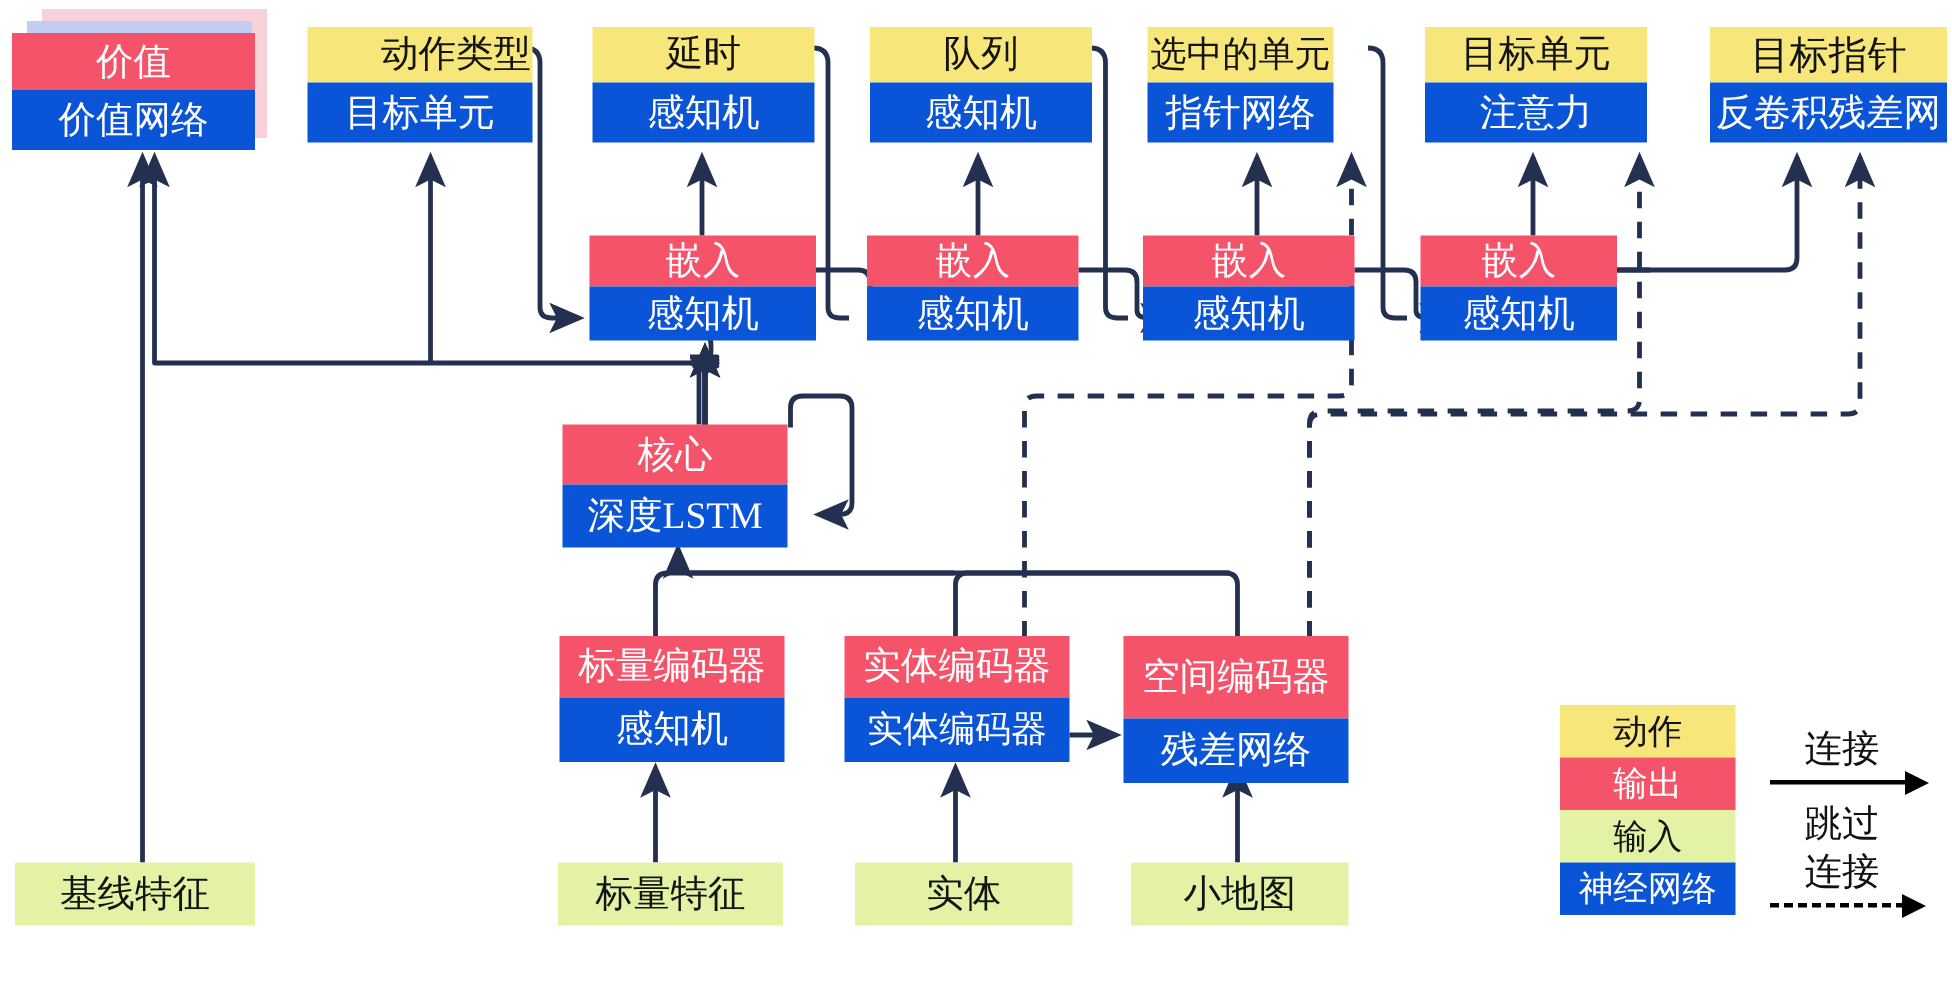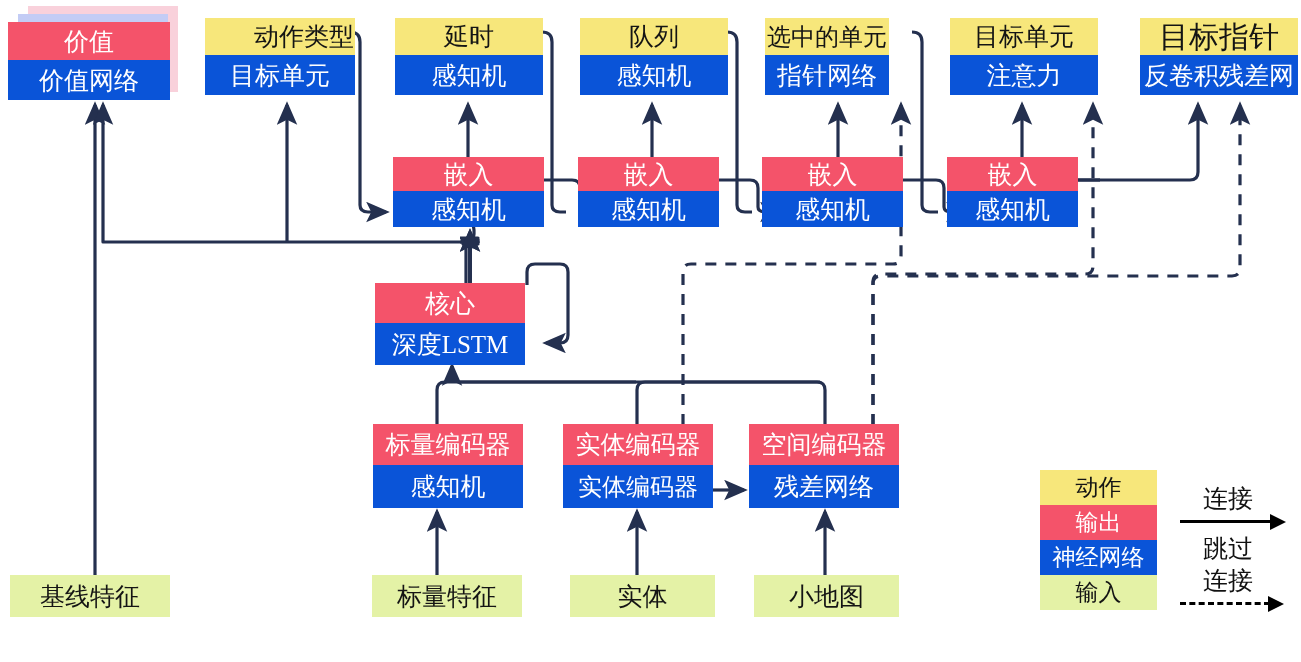--- a/index.html
+++ b/index.html
@@ -121,21 +121,21 @@
     <div class="band action" style="height:37px;font-size:24px;">选中的单元</div>
     <div class="band net" style="height:40px;font-size:25px;">指针网络</div>
   </div>
 
   <div class="node" style="left:950px;top:18px;width:148px;">
     <div class="band action" style="height:37px;font-size:25px;">目标单元</div>
     <div class="band net" style="height:40px;font-size:25px;">注意力</div>
   </div>
 
   <div class="node" style="left:1140px;top:18px;width:158px;">
-    <div class="band action" style="height:37px;font-size:30px;">目标指针</div>
+    <div class="band action" style="height:37px;font-size:26px;">目标指针</div>
     <div class="band net" style="height:40px;font-size:25px;">反卷积残差网</div>
   </div>
 
   <div class="node" style="left:393px;top:157px;width:151px;">
     <div class="band output" style="height:34px;font-size:25px;">嵌入</div>
     <div class="band net" style="height:36px;font-size:25px;">感知机</div>
   </div>
 
   <div class="node" style="left:578px;top:157px;width:141px;">
     <div class="band output" style="height:34px;font-size:25px;">嵌入</div>
@@ -161,21 +161,21 @@
     <div class="band output" style="height:41px;font-size:25px;">标量编码器</div>
     <div class="band net" style="height:43px;font-size:25px;">感知机</div>
   </div>
 
   <div class="node" style="left:563px;top:424px;width:150px;">
     <div class="band output" style="height:41px;font-size:25px;">实体编码器</div>
     <div class="band net" style="height:43px;font-size:24px;">实体编码器</div>
   </div>
 
   <div class="node" style="left:749px;top:424px;width:150px;">
-    <div class="band output" style="height:41px;font-size:25px;">空间编码器</div>
+    <div class="band output" style="height:55px;font-size:25px;">空间编码器</div>
     <div class="band net" style="height:43px;font-size:25px;">残差网络</div>
   </div>
 
   <div class="node" style="left:10px;top:575px;width:160px;">
     <div class="band input" style="height:42px;font-size:25px;">基线特征</div>
   </div>
 
   <div class="node" style="left:372px;top:575px;width:150px;">
     <div class="band input" style="height:42px;font-size:25px;">标量特征</div>
   </div>
@@ -184,22 +184,22 @@
     <div class="band input" style="height:42px;font-size:25px;">实体</div>
   </div>
 
   <div class="node" style="left:754px;top:575px;width:145px;">
     <div class="band input" style="height:42px;font-size:25px;">小地图</div>
   </div>
 
   <div class="legendbox" style="left:1040px;top:470px;width:117px;">
     <div class="band action" style="height:35px;font-size:23px;">动作</div>
     <div class="band output" style="height:35px;font-size:23px;">输出</div>
+    <div class="band input" style="height:35px;font-size:23px;">输入</div>
     <div class="band net" style="height:35px;font-size:23px;">神经网络</div>
-    <div class="band input" style="height:35px;font-size:23px;">输入</div>
   </div>
 
   <div class="arrowlegend" style="left:1180px;top:470px;width:112px;height:140px;">
     <div class="al-txt" style="left:0;top:12px;width:96px;font-size:25px;">连接</div>
     <div class="lg-line" style="left:0;top:50px;width:92px;"></div>
     <div class="lg-head" style="left:90px;top:43.5px;"></div>
 
     <div class="al-txt" style="left:0;top:62px;width:96px;font-size:25px;">跳过</div>
     <div class="al-txt" style="left:0;top:94px;width:96px;font-size:25px;">连接</div>
     <div class="lg-dash" style="left:0;top:132px;width:90px;"></div>

